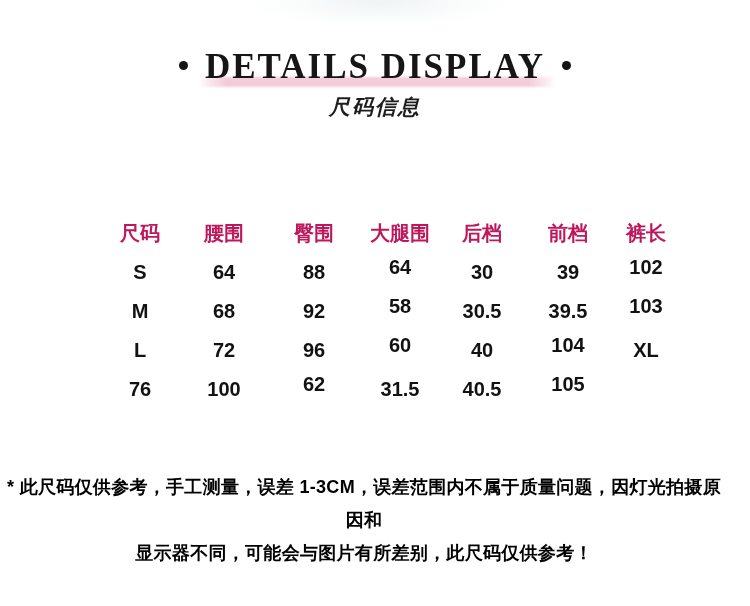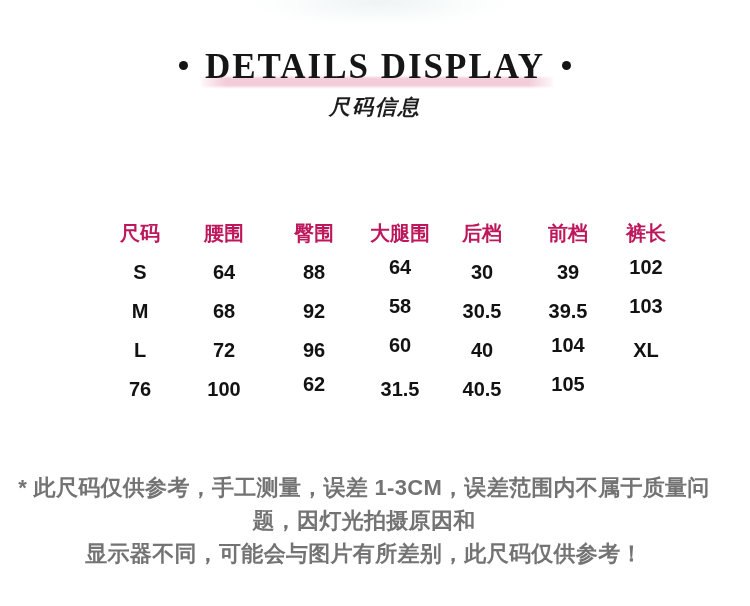--- a/index.html
+++ b/index.html
@@ -94,23 +94,23 @@
     white-space: nowrap;
   }
   .cell.head { color: #be185d; font-family: Liberation Serif, serif; }
   .cell.lift { position: relative; top: -5px; }
   .footnote {
     position: absolute;
     top: 471px;
     left: 0;
     width: 728px;
     text-align: center;
-    font-size: 22px;
+    font-size: 18px;
     font-weight: bold;
-    color: #737373;
+    color: #000000;
     line-height: 33px;
     letter-spacing: 0.3px;
   }
 </style>
 </head>
 <body>
 
 <div class="page">
 
   <div class="top-blob"></div>

